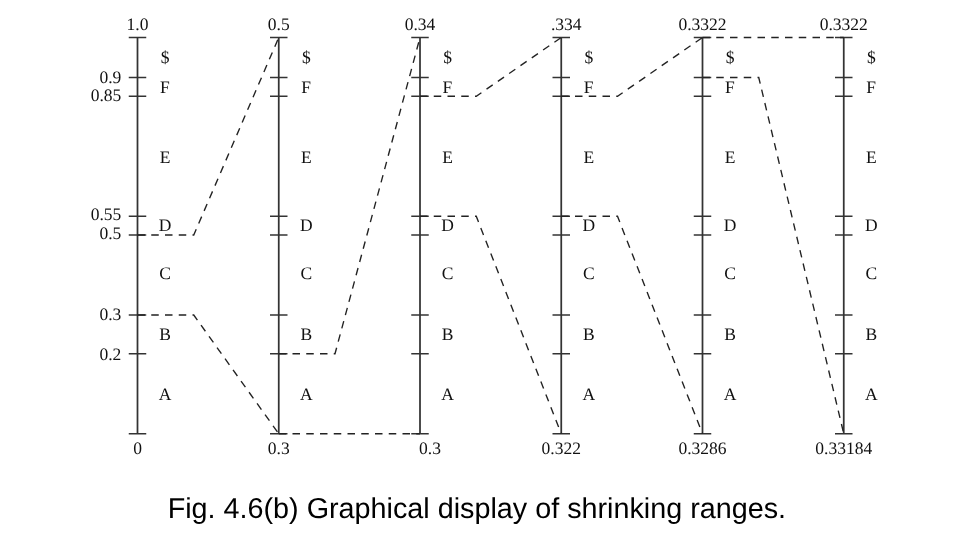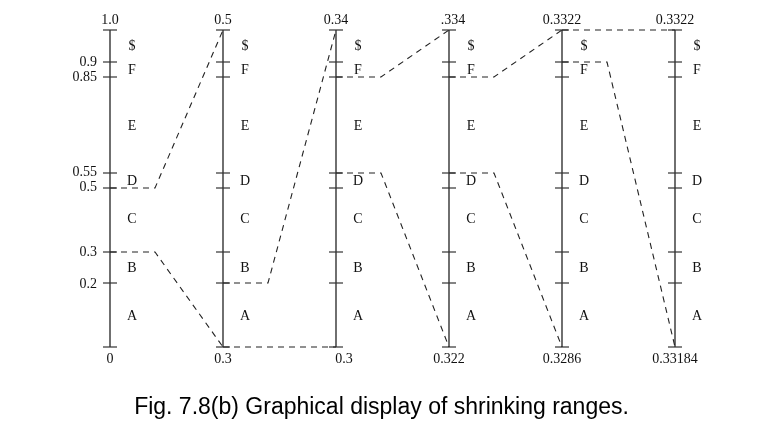--- a/index.html
+++ b/index.html
@@ -177,13 +177,13 @@
 
       <polyline class="dash" points="449,77 494,77 562,30"></polyline>
       <polyline class="dash" points="449,173 494,173 562,347"></polyline>
 
       <polyline class="dash" points="562,30 675,30"></polyline>
       <polyline class="dash" points="562,62 607,62 675,347"></polyline>
     </g>
   </svg>
 </div>
 
-<div class="caption">Fig. 7.8(b) Graphical display of shrinking ranges.</div>
+<div class="caption">Fig. 4.6(b) Graphical display of shrinking ranges.</div>
 
 </body></html>

